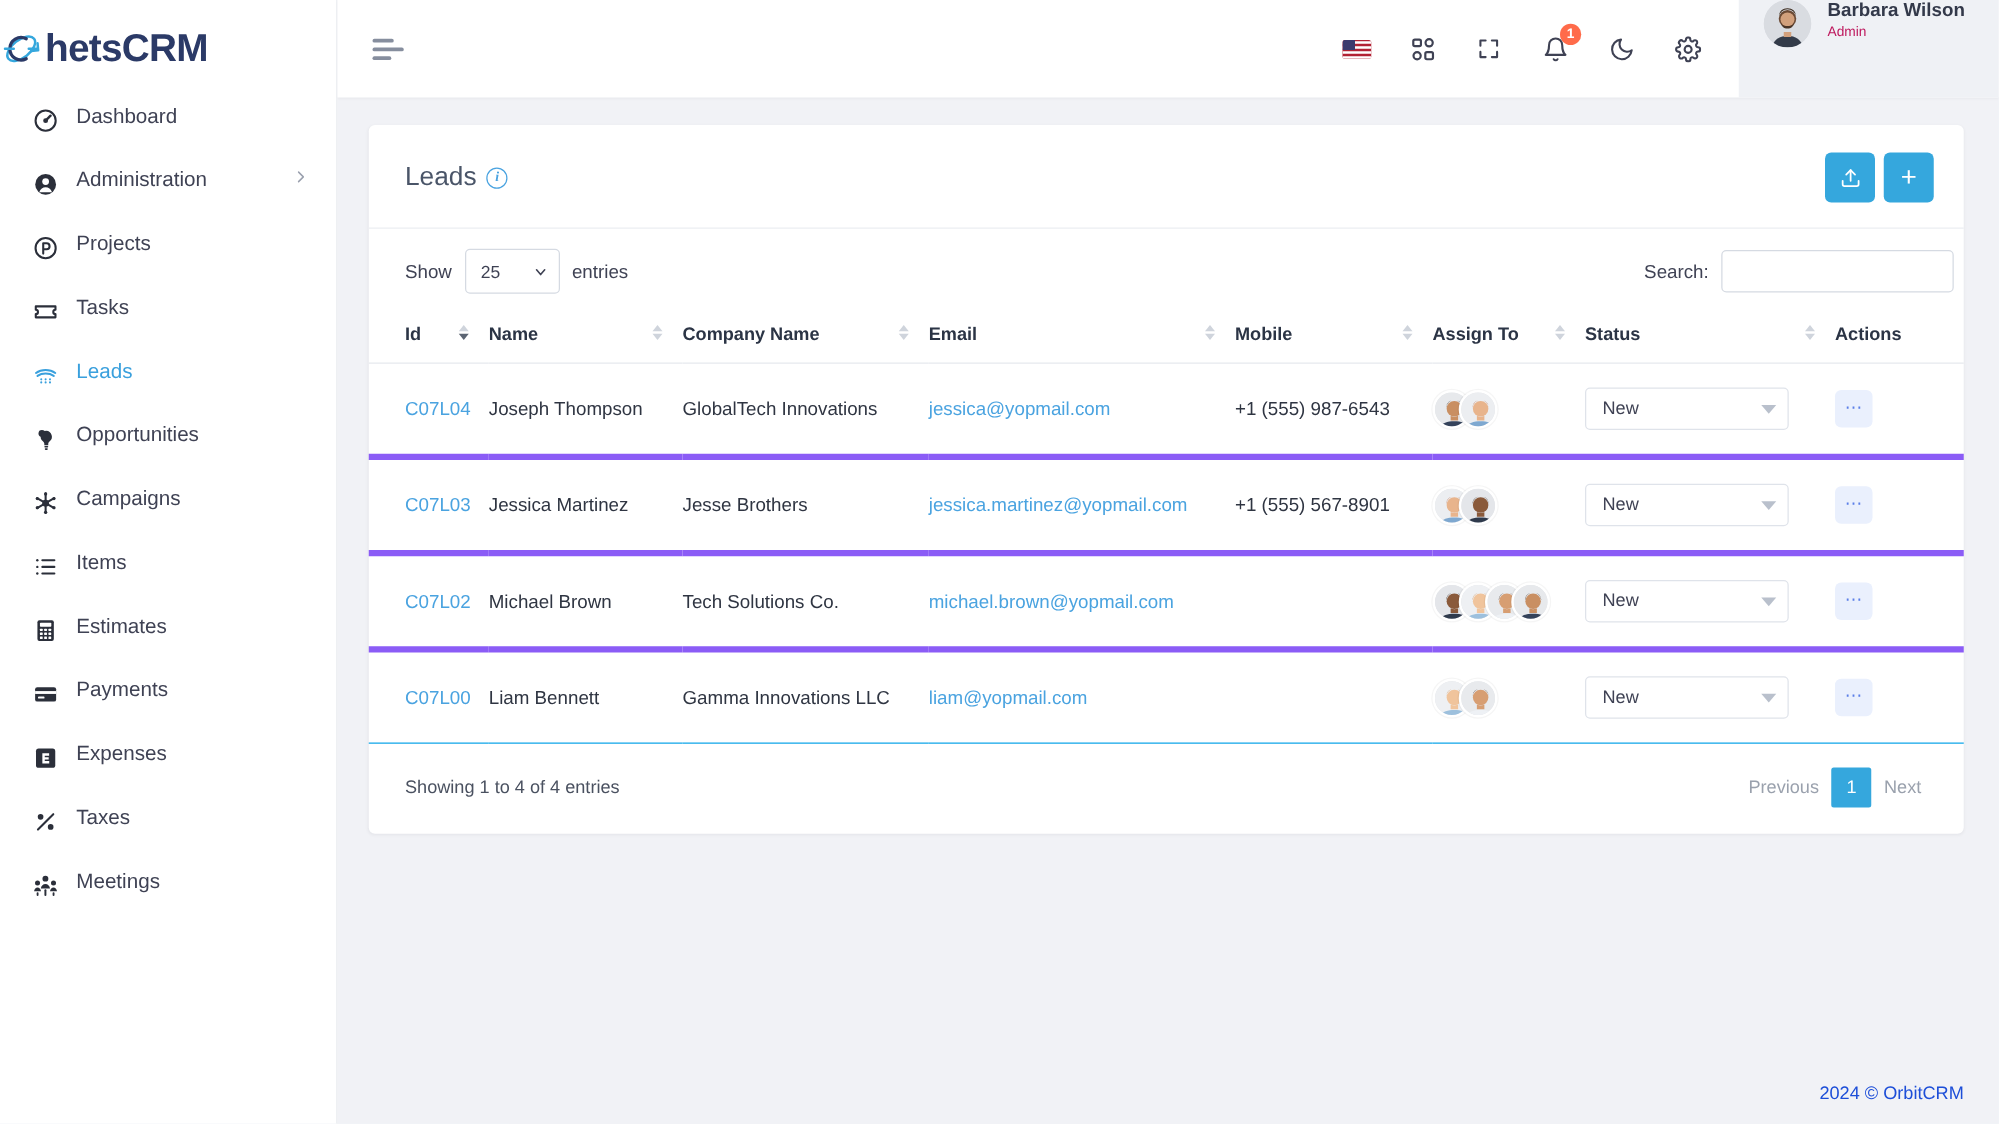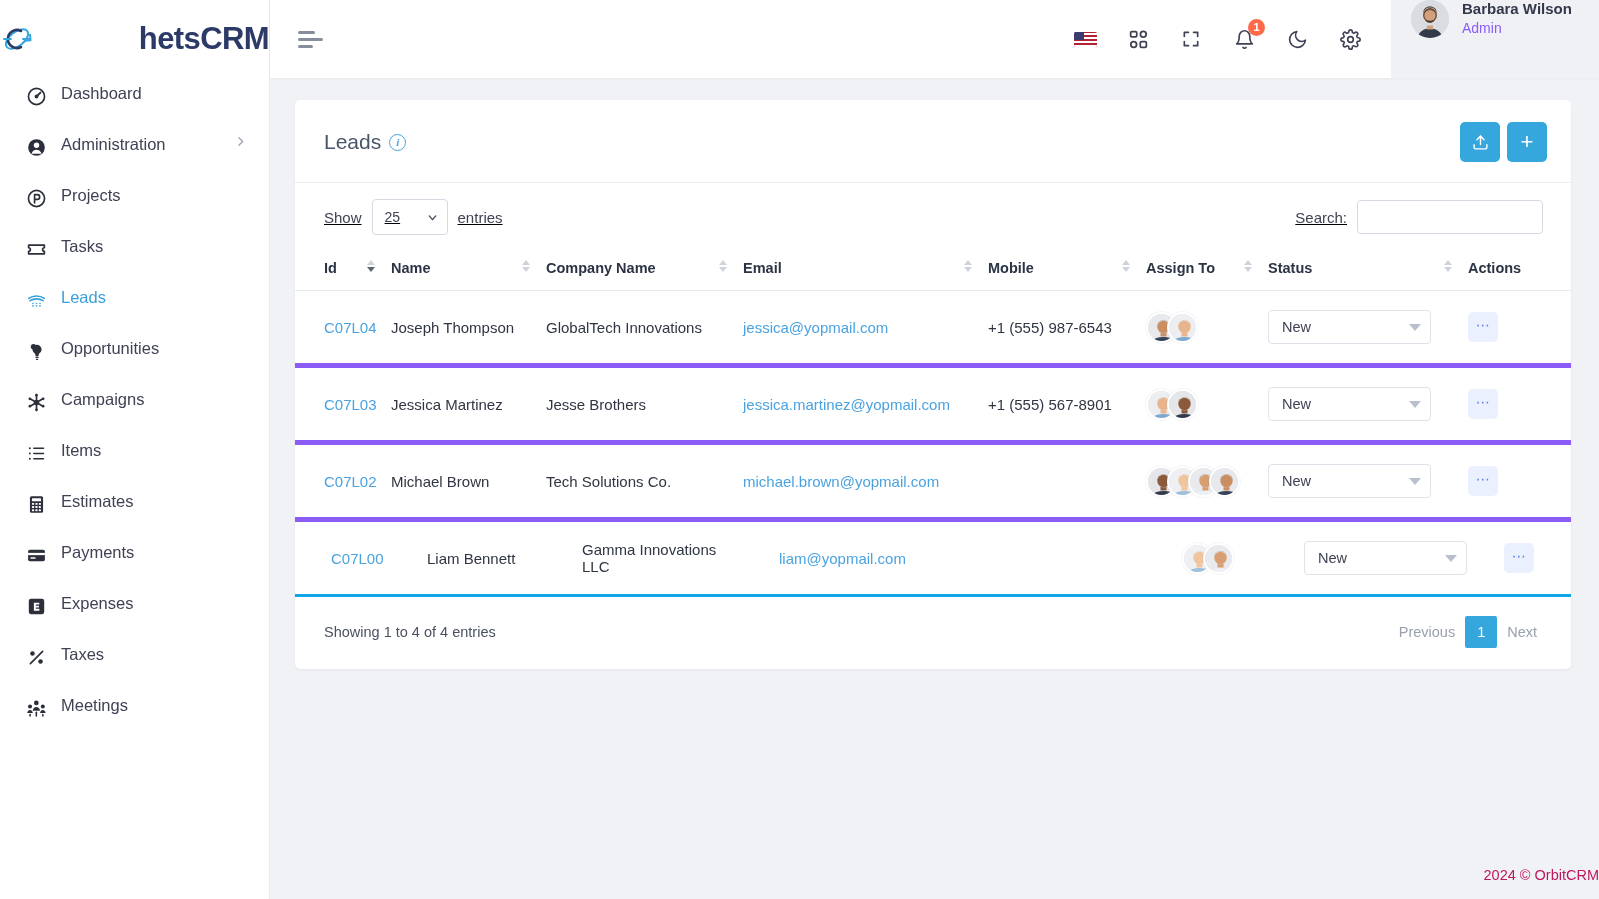--- a/index.html
+++ b/index.html
@@ -14,21 +14,21 @@
   
   .sidebar {
     width: 270px; height: 899px; background: #ffffff;
     border-right: 1px solid #e9ecef;
     flex: 0 0 270px;
     display: flex; flex-direction: column;
     overflow: hidden;
   }
   .logo-wrap {
     height: 78px; display: flex; align-items: center;
-    justify-content: space-between; flex: 0 0 78px;
+    justify-content: flex-start; flex: 0 0 78px;
   }
   .logo-mark { width: 34px; height: 34px; margin-right: 2px; }
   .logo-text {
     font-size: 31px; font-weight: 600; letter-spacing: -0.6px;
     color: #2b3a67;
   }
   .nav { padding-top: 6px; flex: 1 1 auto; }
   .nav-item {
     display: flex; align-items: flex-start;
     height: 51px; padding: 0 22px 0 24px;
@@ -92,21 +92,21 @@
   .user-box {
     background: #eff1f5; display: flex; align-items: flex-start;
     padding: 0 22px 0 20px; min-width: 208px; cursor: pointer;
   }
   .avatar-lg {
     width: 38px; height: 38px; border-radius: 50%;
     margin-right: 13px; flex: 0 0 38px; overflow: hidden;
     background: #d8dbe0; position: relative;
   }
   .user-name { font-size: 15px; color: #33394a; font-weight: 600; line-height: 1.25; }
-  .user-role { font-size: 14px; color: #8b5cf6; line-height: 1.3; }
+  .user-role { font-size: 11px; color: #be185d; line-height: 1.3; }
 
   
   .content { flex: 1 1 auto; overflow: hidden; position: relative; }
   .card {
     background: #fff; border-radius: 5px; margin: 22px 28px 0 25px;
     box-shadow: 0 1px 3px rgba(16,24,40,0.06);
   }
   .card-head {
     display: flex; align-items: center;
     padding: 22px 24px 20px 29px;
@@ -127,22 +127,21 @@
   .btn-sq {
     width: 40px; height: 40px; border-radius: 5px;
     background: #35a7dd; border: none; cursor: pointer;
     display: flex; align-items: center; justify-content: center;
     color: #fff;
   }
   .btn-sq .plus { font-size: 22px; line-height: 1; font-weight: 300; }
 
   .table-tools {
     display: flex; align-items: center;
-    padding: 16px 28px 13px 29px;
-    text-decoration: underline;
+    padding: 16px 8px 13px 29px;
   }
   .show-entries { display: flex; align-items: center; gap: 10px;
     font-size: 15px; color: #3f4254; }
   .select-sm {
     position: relative; width: 76px; height: 36px;
     border: 1px solid #d5dae2; border-radius: 4px;
     background: #fff; display: flex; align-items: center;
     padding: 0 8px 0 12px; font-size: 14px; color: #3f4254;
     cursor: pointer;
   }
@@ -174,21 +173,21 @@
     width: 0; height: 0; border-left: 4.5px solid transparent;
     border-right: 4.5px solid transparent;
   }
   .sort-arrows .up { border-bottom: 5.5px solid #cfd4dc; }
   .sort-arrows .dn { border-top: 5.5px solid #cfd4dc; }
   .sort-arrows.desc .dn { border-top-color: #5b6472; }
   tbody td {
     font-size: 15px; color: #2f3542; padding: 19px 0 19px 0;
     border-bottom: 5px solid #8b5cf6; vertical-align: middle;
   }
-  tbody tr:last-child td { border-bottom: 3px solid #0ea5e9; padding-left: 36px; }
+  tbody tr:last-child td { border-bottom: 1px solid #0ea5e9; }
   .cell-pad { padding-left: 29px; }
   .link { color: #4aa3e0; text-decoration: none; cursor: pointer; }
   .avatars { display: flex; align-items: center; }
   .av {
     width: 31px; height: 31px; border-radius: 50%;
     border: 2px solid #fff; background: #e3e5e9;
     margin-left: -10px; overflow: hidden; position: relative;
     box-shadow: 0 0 0 1px rgba(0,0,0,0.04);
   }
   .av:first-child { margin-left: 0; }
@@ -221,21 +220,21 @@
     align-items: center; justify-content: center;
     font-size: 14.5px; color: #9aa1ad; padding: 0 10px; cursor: pointer;
   }
   .pg.num {
     background: #35a7dd; color: #fff; padding: 0;
     min-width: 32px; border-radius: 2px;
   }
   .page-footer {
     position: absolute; left: 0; right: 0; bottom: 0; height: 48px;
     display: flex; align-items: center; justify-content: flex-end;
-    font-size: 14.5px; color: #be185d;
+    padding-right: 28px; font-size: 14.5px; color: #1d4ed8;
   }
 
   svg { display: block; }
 </style>
 </head>
 <body>
 
 <div class="app">
 
   <aside class="sidebar">

